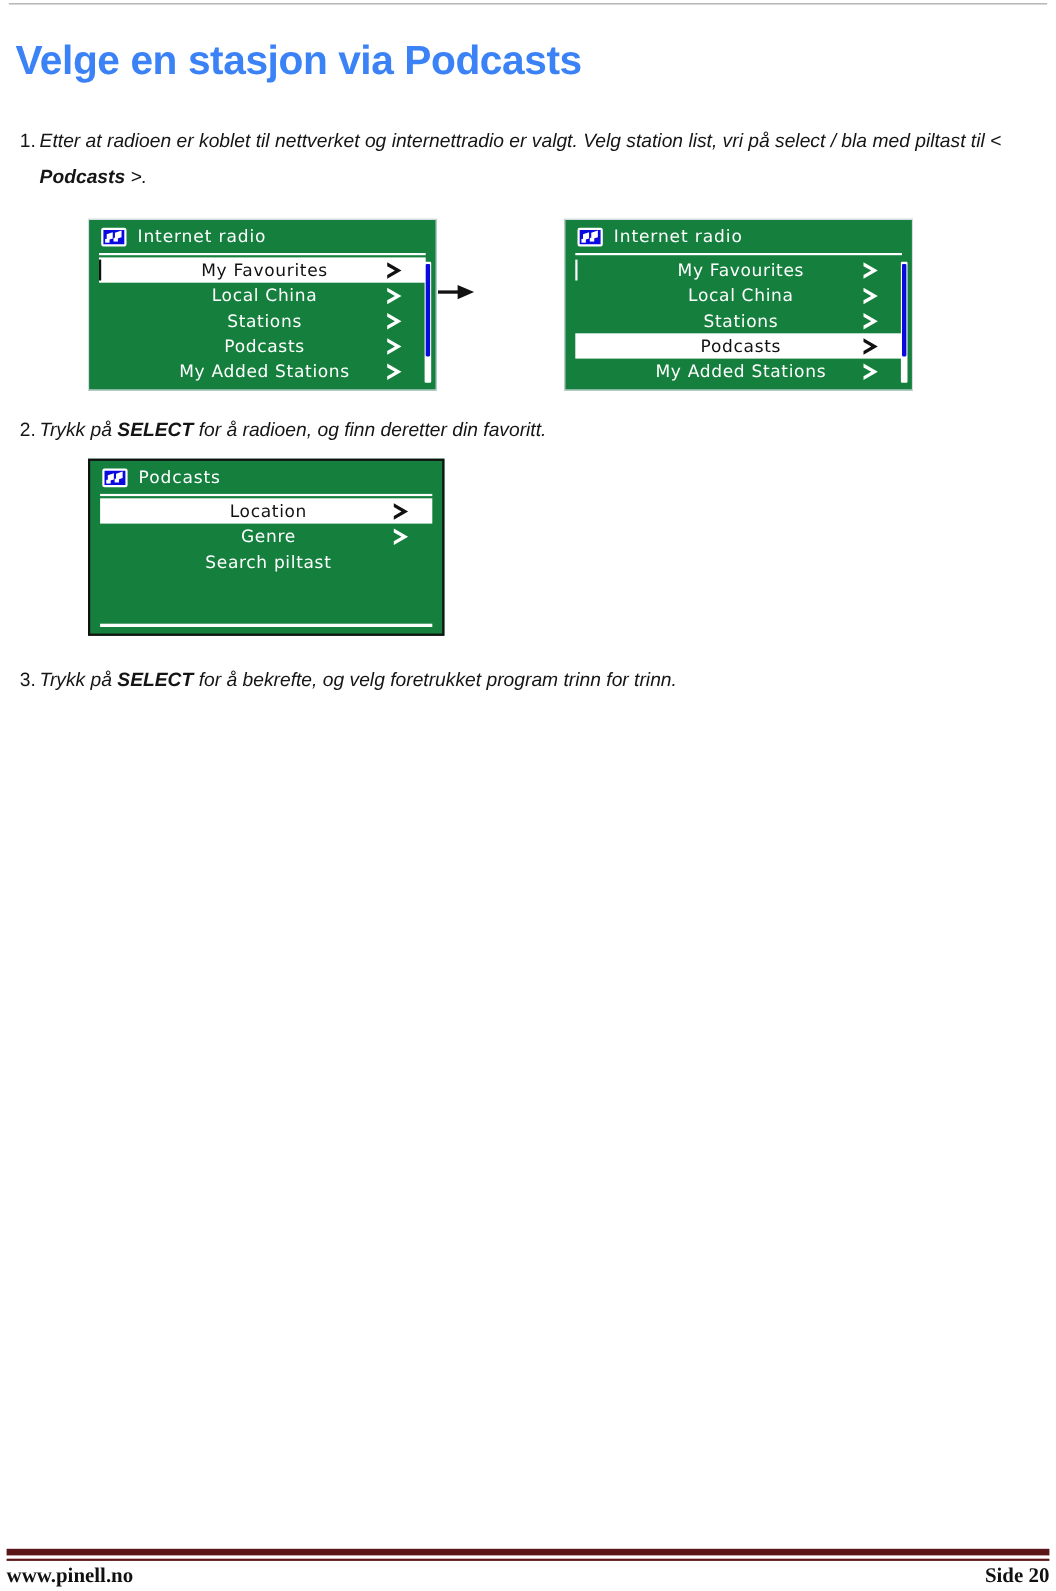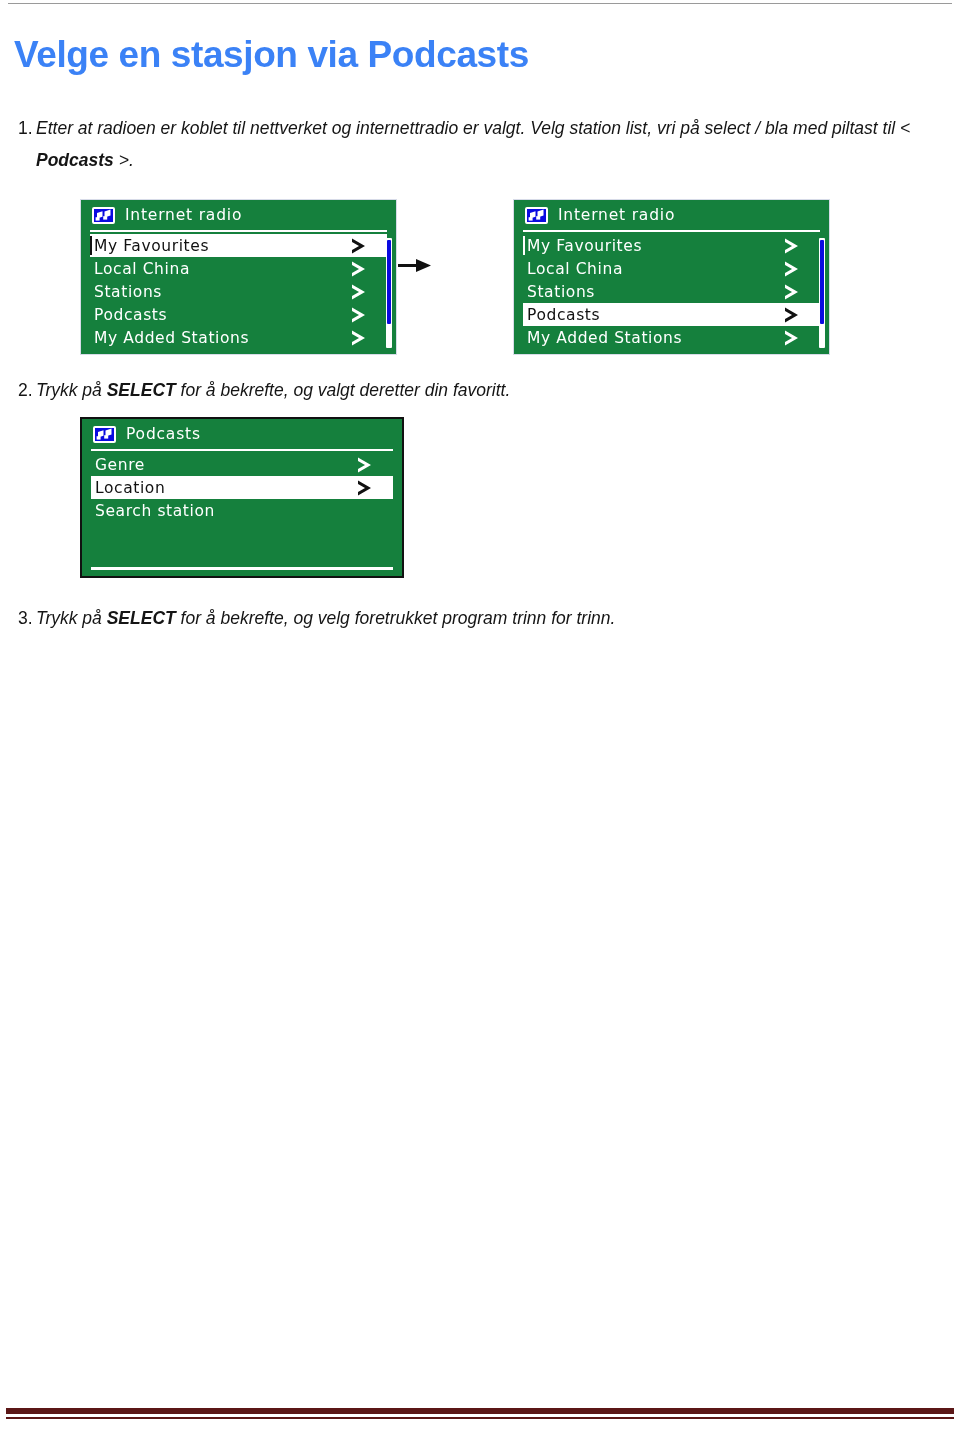--- a/index.html
+++ b/index.html
@@ -122,20 +122,21 @@
     bottom: 0;
   }
   .lcd-row {
     position: relative;
     height: 23px;
     display: flex;
     align-items: center;
     margin: 0 9px 0 9px;
     padding-left: 4px;
     box-sizing: border-box;
+    justify-content: center;
   }
   .lcd-row .label {
     color: #ffffff;
     font-size: 15.5px;
     letter-spacing: 0.6px;
     white-space: nowrap;
   }
   .lcd-row.sel {
     background: #ffffff;
   }
@@ -381,67 +382,71 @@
 
       </div>
       <div class="scroll-track" style="right:4px; top:38px; bottom:6px;">
         <span class="scroll-thumb" style="top:2px; height:84px;"></span>
       </div>
     </div>
   </div>
 
   <div class="step step-2">
     <span class="num">2.</span>
-    <span class="body"><span>Trykk på </span><span class="b">SELECT</span><span> for å bekrefte, og valgt deretter din favoritt.</span></span>
+    <span class="body"><span>Trykk på </span><span class="b">SELECT</span><span> for å radioen, og finn deretter din favoritt.</span></span>
   </div>
 
   <div class="lcd" id="display-3">
     <div class="lcd-inner">
       <div class="lcd-header">
         <span class="note-icon">
           <svg class="nsvg" width="19" height="13" viewBox="0 0 19 13">
             <path d="M2 9.5 L2 4 L7.5 2.2 L7.5 7.8 Z" fill="#ffffff"></path>
             <rect x="0.6" y="8.2" width="4" height="3.4" fill="#ffffff"></rect>
             <path d="M9.5 8.5 L9.5 2.6 L15.5 0.6 L15.5 6.6 Z" fill="#ffffff"></path>
             <rect x="8.2" y="7.2" width="4" height="3.4" fill="#ffffff"></rect>
           </svg>
         </span>
         <span class="title-text">Podcasts</span>
       </div>
       <div class="hdr-rule"></div>
       <div class="lcd-list">
 
-        <div class="lcd-row">
-          <span class="label">Genre</span>
-          <span class="chev">
-            <svg width="19" height="17" viewBox="0 0 19 17">
-                <path d="M2 1 L15 8.5 L2 16 L2 12.5 L9 8.5 L2 4.5 Z" fill="#ffffff"></path>
-              </svg>
-          </span>
-        </div>
-
         <div class="lcd-row sel">
           <span class="label">Location</span>
           <span class="chev">
             <svg width="19" height="17" viewBox="0 0 19 17">
                 <path d="M2 1 L15 8.5 L2 16 L2 12.5 L9 8.5 L2 4.5 Z" fill="#111111"></path>
               </svg>
           </span>
         </div>
 
         <div class="lcd-row">
-          <span class="label">Search station</span>
+          <span class="label">Genre</span>
+          <span class="chev">
+            <svg width="19" height="17" viewBox="0 0 19 17">
+                <path d="M2 1 L15 8.5 L2 16 L2 12.5 L9 8.5 L2 4.5 Z" fill="#ffffff"></path>
+              </svg>
+          </span>
+        </div>
+
+        <div class="lcd-row">
+          <span class="label">Search piltast</span>
         </div>
 
       </div>
       <div class="lcd-bottom-rule"></div>
     </div>
   </div>
 
   <div class="step step-3">
     <span class="num">3.</span>
     <span class="body"><span>Trykk på </span><span class="b">SELECT</span><span> for å bekrefte, og velg foretrukket program trinn for trinn.</span></span>
   </div>
 
   <div class="footer-rule-1"></div>
   <div class="footer-rule-2"></div>
+  <div class="footer">
+    <span>www.pinell.no</span>
+    <span>Side 20</span>
+  </div>
 
 </div>
 
 </body></html>

